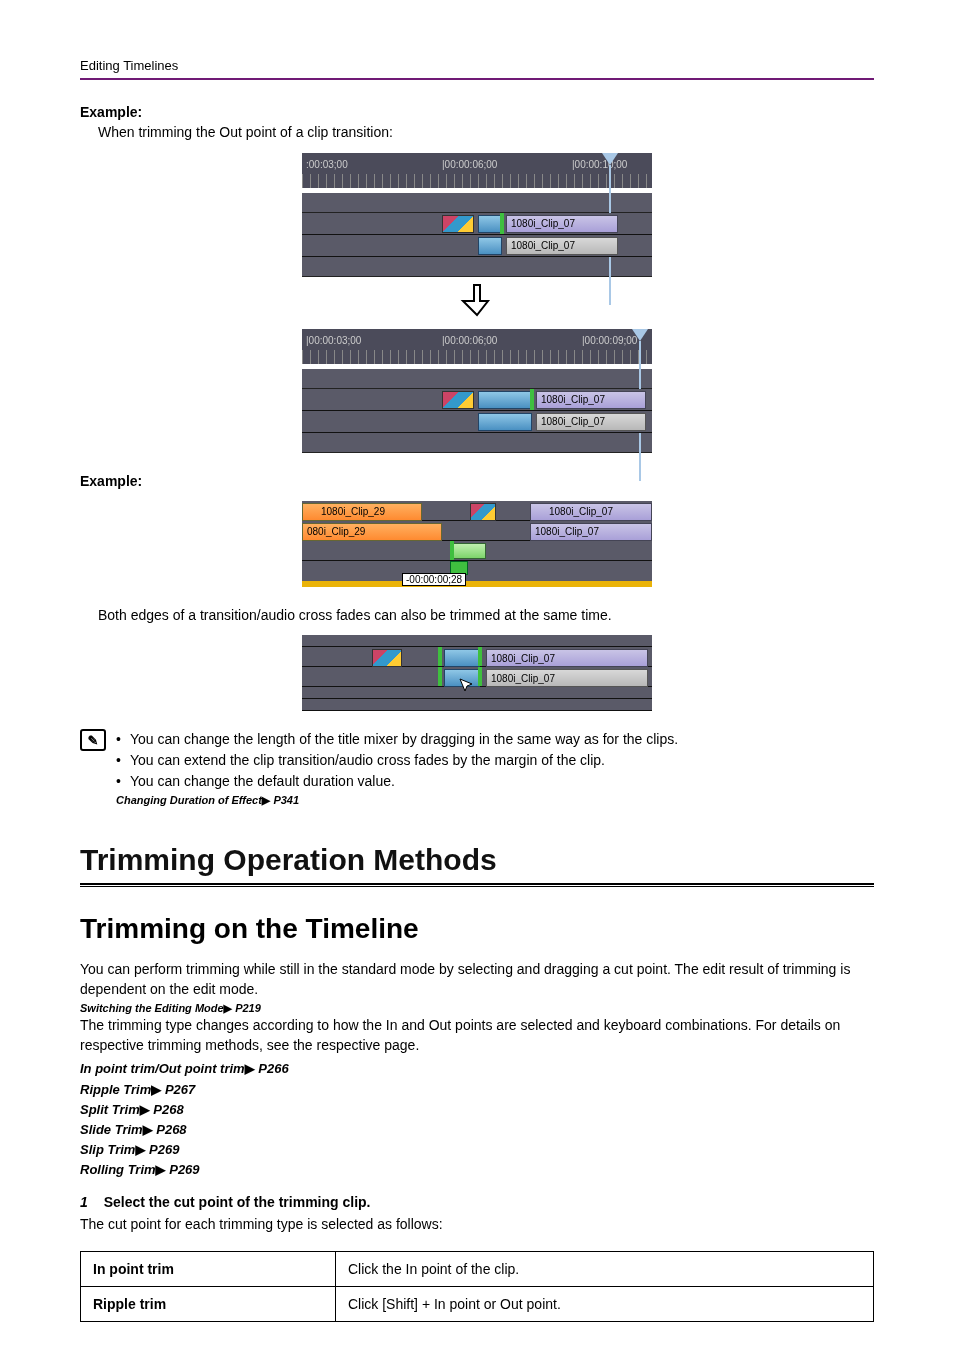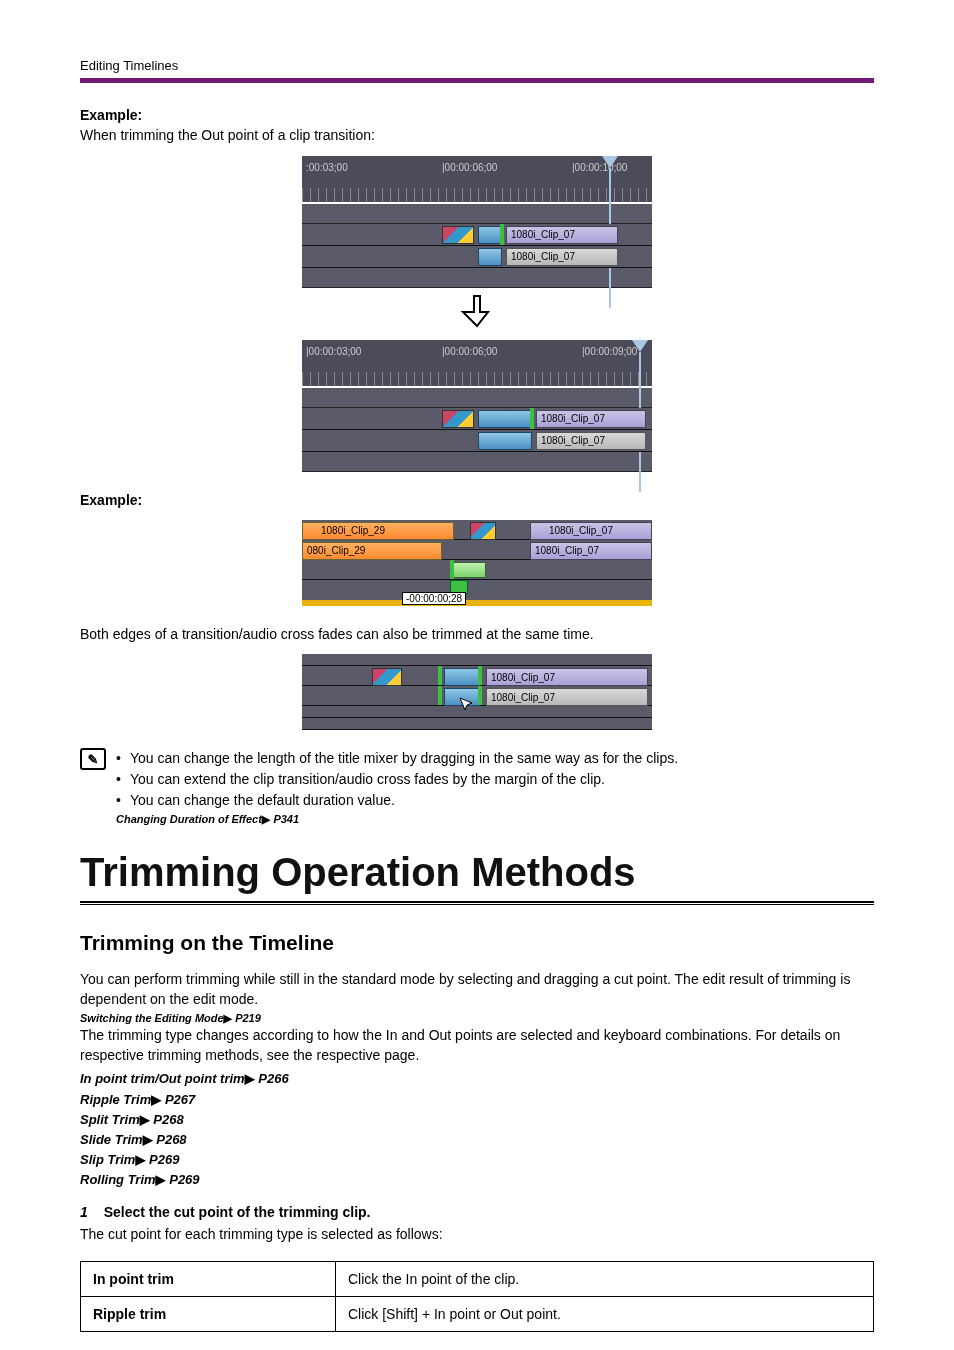--- a/index.html
+++ b/index.html
@@ -1,27 +1,27 @@
 <!DOCTYPE html>
 <html><head>
 <meta charset="utf-8">
 <style>
   * { box-sizing: border-box; margin: 0; padding: 0; }
   html, body { width: 954px; background: #fff; font-family: Arial, Helvetica, sans-serif; color: #000; }
   .page { padding: 56px 80px 40px 80px; }
-  .header-rule { border-bottom: 5px solid #701a75; margin-bottom: 22px; padding-bottom: 4px;}
+  .header-rule { border-bottom: 2px solid #701a75; margin-bottom: 22px; padding-bottom: 4px;}
   .header-text { font-size: 13px; }
   .bold { font-weight: bold; }
-  .indent { }
+  .indent { margin-left: 18px; }
   .body-text { font-size: 14px; line-height: 1.45; }
 
   
   .figures-column { display:flex; flex-direction:column; align-items:center; margin: 10px 0 18px 0; }
   .timeline-fig { width: 350px; background:#4b4b5a; padding:0; font-size:10px; color:#ccc; }
-  .ruler-row { position:relative; height:48px; border-bottom:2px solid #ffffff; }
+  .ruler-row { position:relative; height:40px; border-bottom:5px solid #ffffff; }
   .ruler-row .tc { position:absolute; top:6px; font-size:10px; color:#ccc; }
   .ruler-row .ticks { position:absolute; bottom:0; left:0; right:0; height:14px;
     background: repeating-linear-gradient(to right, #888 0 1px, transparent 1px 8px); }
   .cursor { position:absolute; top:0; width:0; height:0; border-left:8px solid transparent; border-right:8px solid transparent; border-top:12px solid #a9c8e6; }
   .cursor::after{content:"";position:absolute;left:-1px;top:0;width:2px;height:140px;background:#a9c8e6;}
   .spacer-row { height:20px; background:#5a5a68; border-bottom:1px solid #222;}
   .track-row { position:relative; height:22px; background:#5a5a68; border-bottom:1px solid #111; }
   .clip { position:absolute; top:2px; height:18px; display:flex; align-items:center; padding-left:4px; font-size:10px; color:#000; overflow:hidden; white-space:nowrap;}
   .clip.grey { background:linear-gradient(#d8d8d8,#b8b8b8); border:1px solid #555;}
   .clip.lav  { background:linear-gradient(#c9c4e6,#a9a0d8); border:1px solid #445;}
@@ -52,24 +52,24 @@
   .note-row { display:flex; align-items:flex-start; margin: 14px 0 6px 0;}
   .note-icon { width:26px; height:22px; border:2px solid #000; border-radius:3px; display:flex; align-items:center; justify-content:center; margin-right:10px; flex-shrink:0;}
   .note-icon span { font-size:13px; font-weight:bold;}
   .note-list { list-style:none; }
   .note-list li { position:relative; padding-left:14px; font-size:14px; line-height:1.5;}
   .note-list li::before { content:"•"; position:absolute; left:0; top:0; }
   .xref { font-style:italic; font-weight:bold; font-size:11px; margin-top:2px; }
   .xref-arrow { font-style:normal; }
 
   
-  h1.section { font-family: Arial, sans-serif; font-size:40px; font-weight:bold; margin-top:24px; color:#111;}
+  h1.section { font-family: Arial, sans-serif; font-size:30px; font-weight:bold; margin-top:36px; color:#111;}
   h1.section + .hrules { margin-top:6px; }
   .hrules { border-top:2px solid #000; height:4px; border-bottom:1px solid #000; margin-bottom:26px;}
-  h2.sub { font-size:21px; font-weight:bold; margin-bottom:14px; }
+  h2.sub { font-size:28px; font-weight:bold; margin-bottom:14px; }
 
   
   .link-list { font-style:italic; font-weight:bold; font-size:13px; line-height:1.55; margin:4px 0 14px 0;}
   .link-list div { display:block; }
 
   
   .step { font-size:14px; margin:4px 0 4px 0;}
   .step .num { font-style:italic; font-weight:bold; margin-right:12px;}
   .step .txt { font-weight:bold; }
 
@@ -153,21 +153,21 @@
     </div>
   </div>
 
   <div class="body-text">
     <span class="bold">Example:</span>
   </div>
 
   <div class="figures-column">
     <div class="timeline-fig2">
       <div class="tt-row">
-        <div class="clip orange" style="left:0;width:152px">
+        <div class="clip orange" style="left:0;width:120px">
           <span style="margin-left:14px">1080i_Clip_29</span>
         </div>
         <div class="thumb" style="left:168px;width:26px"></div>
         <div class="clip lav" style="left:228px;right:0">
           <span style="margin-left:14px">1080i_Clip_07</span>
         </div>
       </div>
       <div class="tt-row">
         <div class="clip orange" style="left:0;width:140px">
             <span>080i_Clip_29</span>

